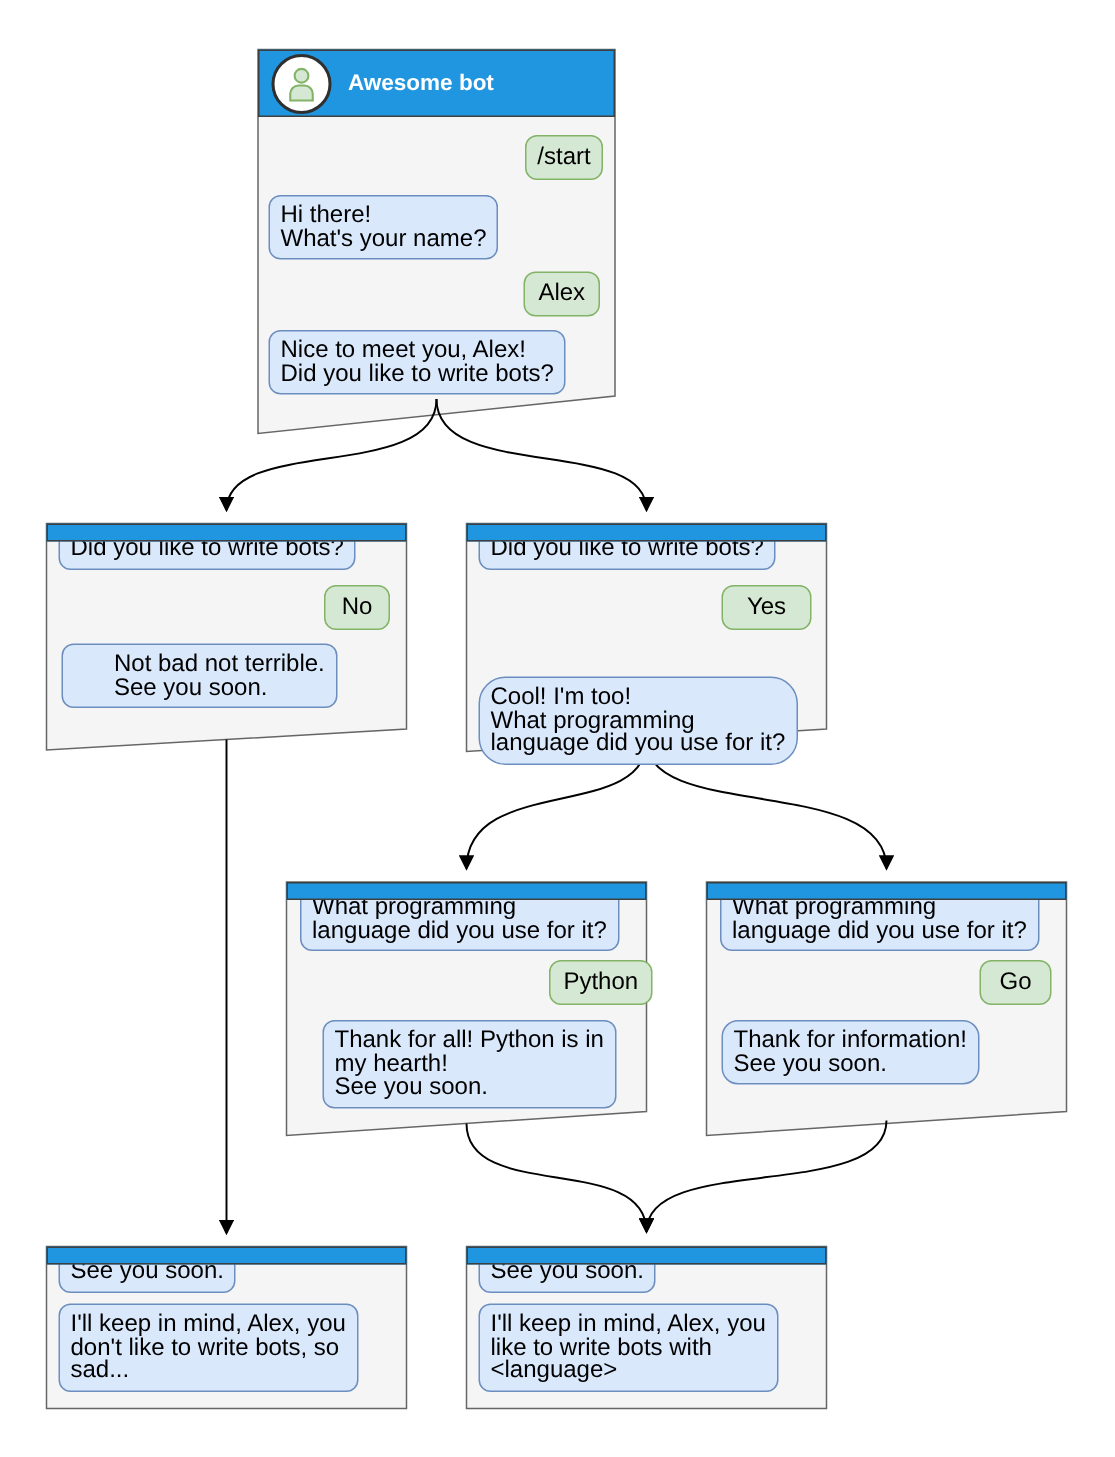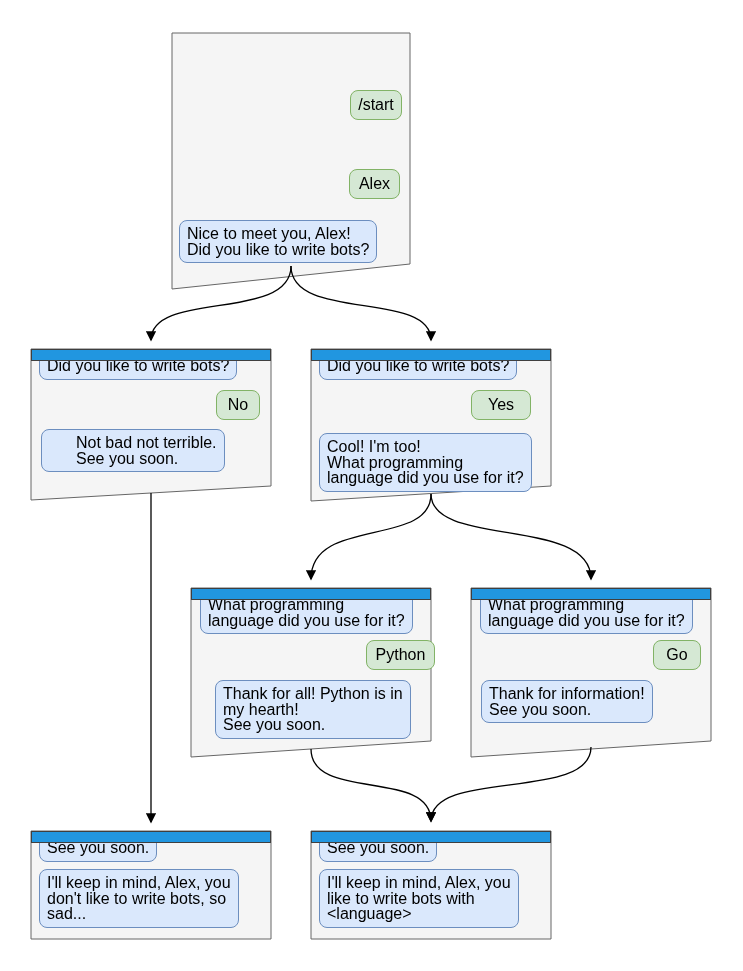--- a/index.html
+++ b/index.html
@@ -51,50 +51,61 @@
       <path d="M 291 266 C 291 322, 151 290, 151 340" marker-end="url(#arw)"></path>
       <path d="M 291 266 C 291 322, 431 290, 431 340" marker-end="url(#arw)"></path>
       <path d="M 151 493 L 151 822" marker-end="url(#arw)"></path>
       <path d="M 431 494 C 431 548, 311 516, 311 579" marker-end="url(#arw)"></path>
       <path d="M 431 494 C 431 548, 591 516, 591 579" marker-end="url(#arw)"></path>
       <path d="M 311 749 C 311 802, 431 768, 431 821" marker-end="url(#arw)"></path>
       <path d="M 591 747 C 591 802, 431 768, 431 821" marker-end="url(#arw)"></path>
     </g>
   </svg>
 
+  <div class="hdr hdr-main" style="left:172px;top:33px;width:238px;height:45px;">
+    <div class="avatar">
+      <svg width="26" height="26" viewBox="0 0 26 26">
+        <circle cx="13" cy="7.5" r="4.6" fill="#D5E8D4" stroke="#82B366" stroke-width="1.4"></circle>
+        <path d="M5.5 24 v-4.5 a5.5 5.5 0 0 1 5.5-5.5 h4 a5.5 5.5 0 0 1 5.5 5.5 V24 z" fill="#D5E8D4" stroke="#82B366" stroke-width="1.4"></path>
+      </svg>
+    </div>
+    <span class="win-title">Awesome bot</span>
+  </div>
   <div class="bubble user" style="right:341px;top:90px;width:52px;">/start</div>
-  <div class="bubble user" style="right:343px;top:169px;width:51px;">Alex</div>
+  <div class="bubble bot" style="left:179px;top:130px;">Hi there!
+What's your name?</div>
+  <div class="bubble user" style="right:343px;top:181px;width:51px;">Alex</div>
   <div class="bubble bot" style="left:179px;top:220px;">Nice to meet you, Alex!
 Did you like to write bots?</div>
 
   <div class="bubble bot" style="left:39px;top:352px;">Did you like to write bots?</div>
   <div class="bubble user" style="right:483px;top:390px;width:44px;">No</div>
   <div class="bubble bot" style="left:41px;top:429px;padding-left:34px;">Not bad not terrible.
 See you soon.</div>
   <div class="hdr" style="left:31px;top:349px;width:240px;height:12px;"></div>
 
   <div class="bubble bot" style="left:319px;top:352px;">Did you like to write bots?</div>
-  <div class="bubble user" style="right:212px;top:390px;width:60px;">Yes</div>
-  <div class="bubble bot" style="left:319px;top:433px;">Cool! I'm too!
+  <div class="bubble user" style="right:202px;top:390px;width:60px;">Yes</div>
+  <div class="bubble bot" style="left:319px;top:451px;border-radius:18px;">Cool! I'm too!
 What programming
 language did you use for it?</div>
   <div class="hdr" style="left:311px;top:349px;width:240px;height:12px;"></div>
 
   <div class="bubble bot" style="left:200px;top:591px;">What programming
 language did you use for it?</div>
   <div class="bubble user" style="right:308px;top:640px;width:69px;">Python</div>
   <div class="bubble bot" style="left:215px;top:680px;">Thank for all! Python is in
 my hearth!
 See you soon.</div>
   <div class="hdr" style="left:191px;top:588px;width:240px;height:12px;"></div>
 
   <div class="bubble bot" style="left:480px;top:591px;">What programming
 language did you use for it?</div>
   <div class="bubble user" style="right:42px;top:640px;width:48px;">Go</div>
-  <div class="bubble bot" style="left:481px;top:680px;">Thank for information!
+  <div class="bubble bot" style="left:481px;top:680px;border-radius:11px;">Thank for information!
 See you soon.</div>
   <div class="hdr" style="left:471px;top:588px;width:240px;height:12px;"></div>
 
   <div class="bubble bot" style="left:39px;top:834px;">See you soon.</div>
   <div class="bubble bot" style="left:39px;top:869px;">I'll keep in mind, Alex, you
 don't like to write bots, so
 sad...</div>
   <div class="hdr" style="left:31px;top:831px;width:240px;height:12px;"></div>
 
   <div class="bubble bot" style="left:319px;top:834px;">See you soon.</div>

